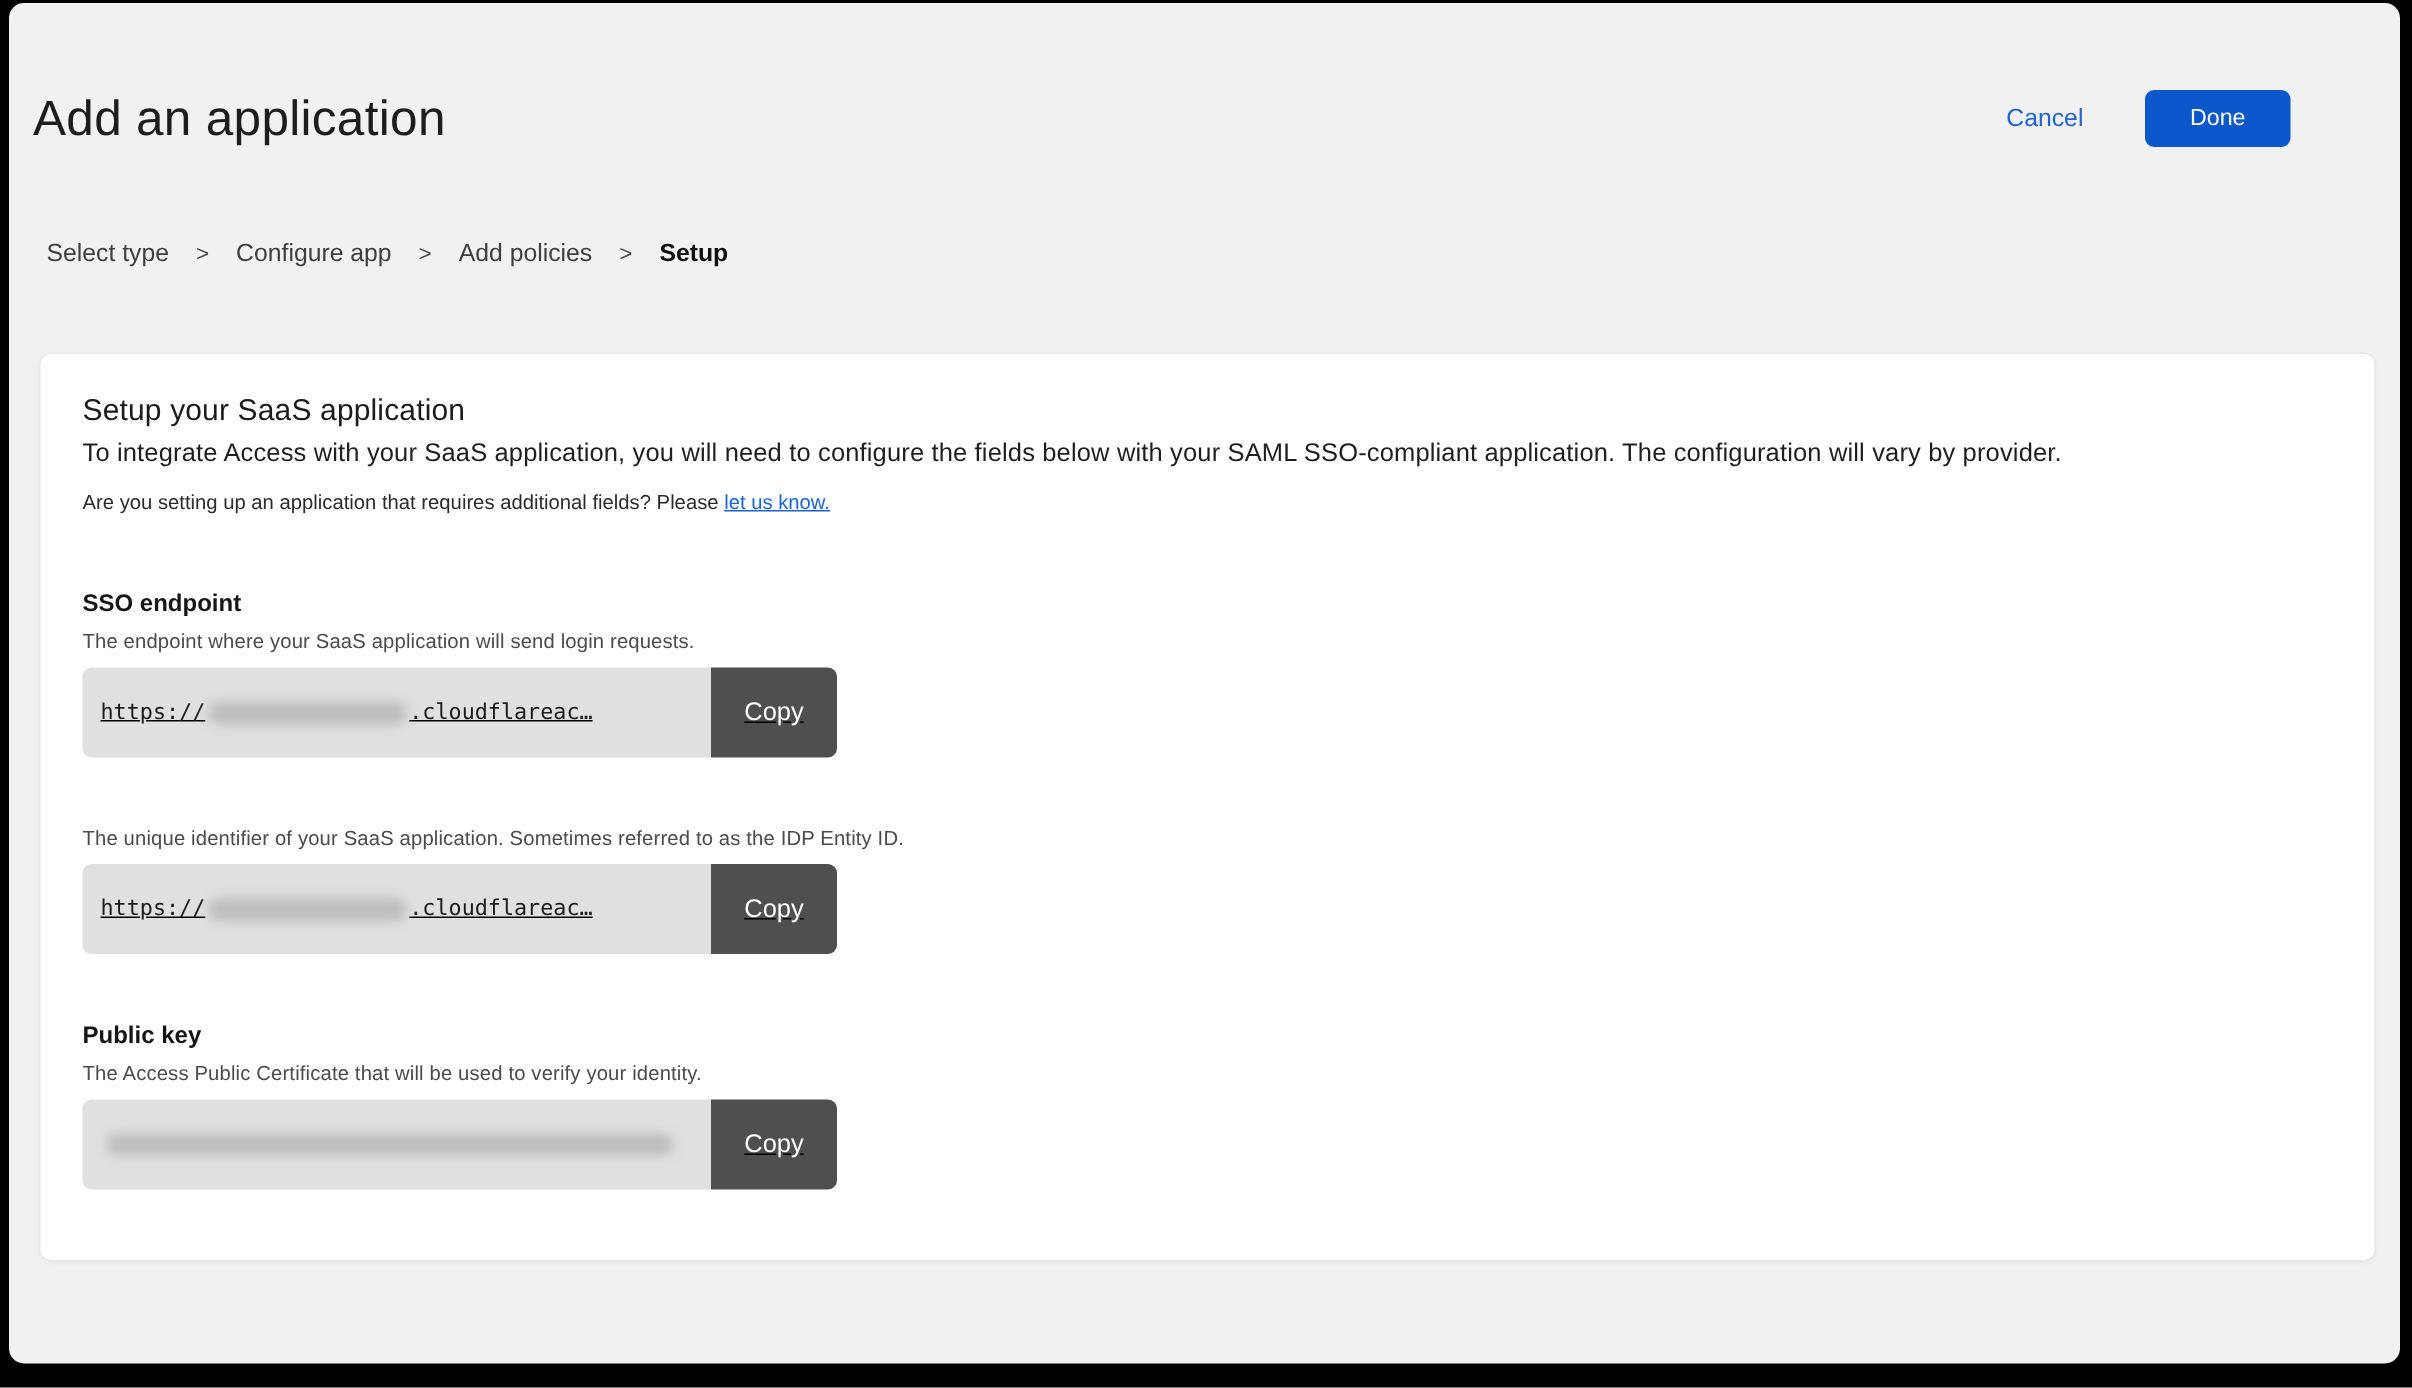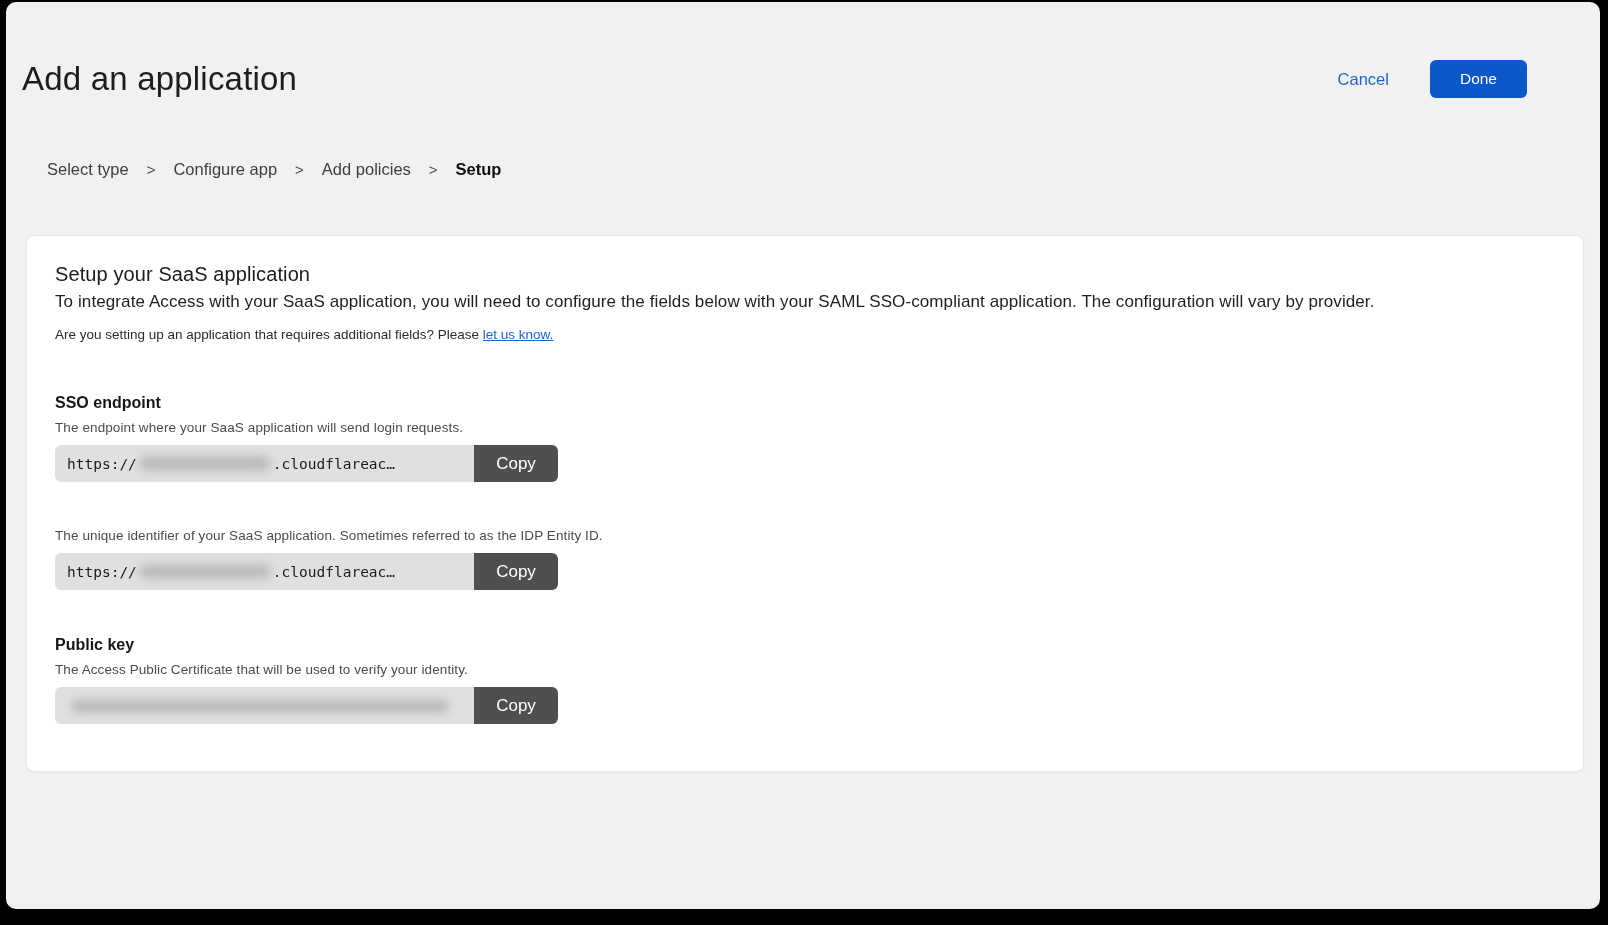--- a/index.html
+++ b/index.html
@@ -51,21 +51,21 @@
     border-radius: 6px;
     height: 38px;
     padding: 0 30px;
     cursor: pointer;
     font-family: "Liberation Sans", sans-serif;
   }
 
   
   .breadcrumb {
     margin-top: 62px;
-    margin-left: 25px;
+    margin-left: 9px;
     font-size: 16.5px;
     color: #3e3e3e;
     display: flex;
     align-items: center;
   }
   .crumb { cursor: default; }
   .crumb-sep { margin: 0 18px; color: #4a4a4a; font-size: 15px; }
   .crumb.active { font-weight: 700; color: #101010; }
 
   
@@ -113,21 +113,22 @@
   .field-desc {
     margin-top: 8px;
     font-size: 13.5px;
     color: #4b4b4b;
     letter-spacing: 0.1px;
   }
   .code-row {
     margin-top: 10px;
     display: flex;
     width: 503px;
-    height: 37px;
+    height: 60px;
+    text-decoration: underline;
   }
   .code-field {
     width: 419px;
     background: #e0e0e0;
     border-radius: 6px 0 0 6px;
     display: flex;
     align-items: center;
     padding-left: 12px;
     font-family: "DejaVu Sans Mono", "Liberation Mono", monospace;
     font-size: 14.5px;

